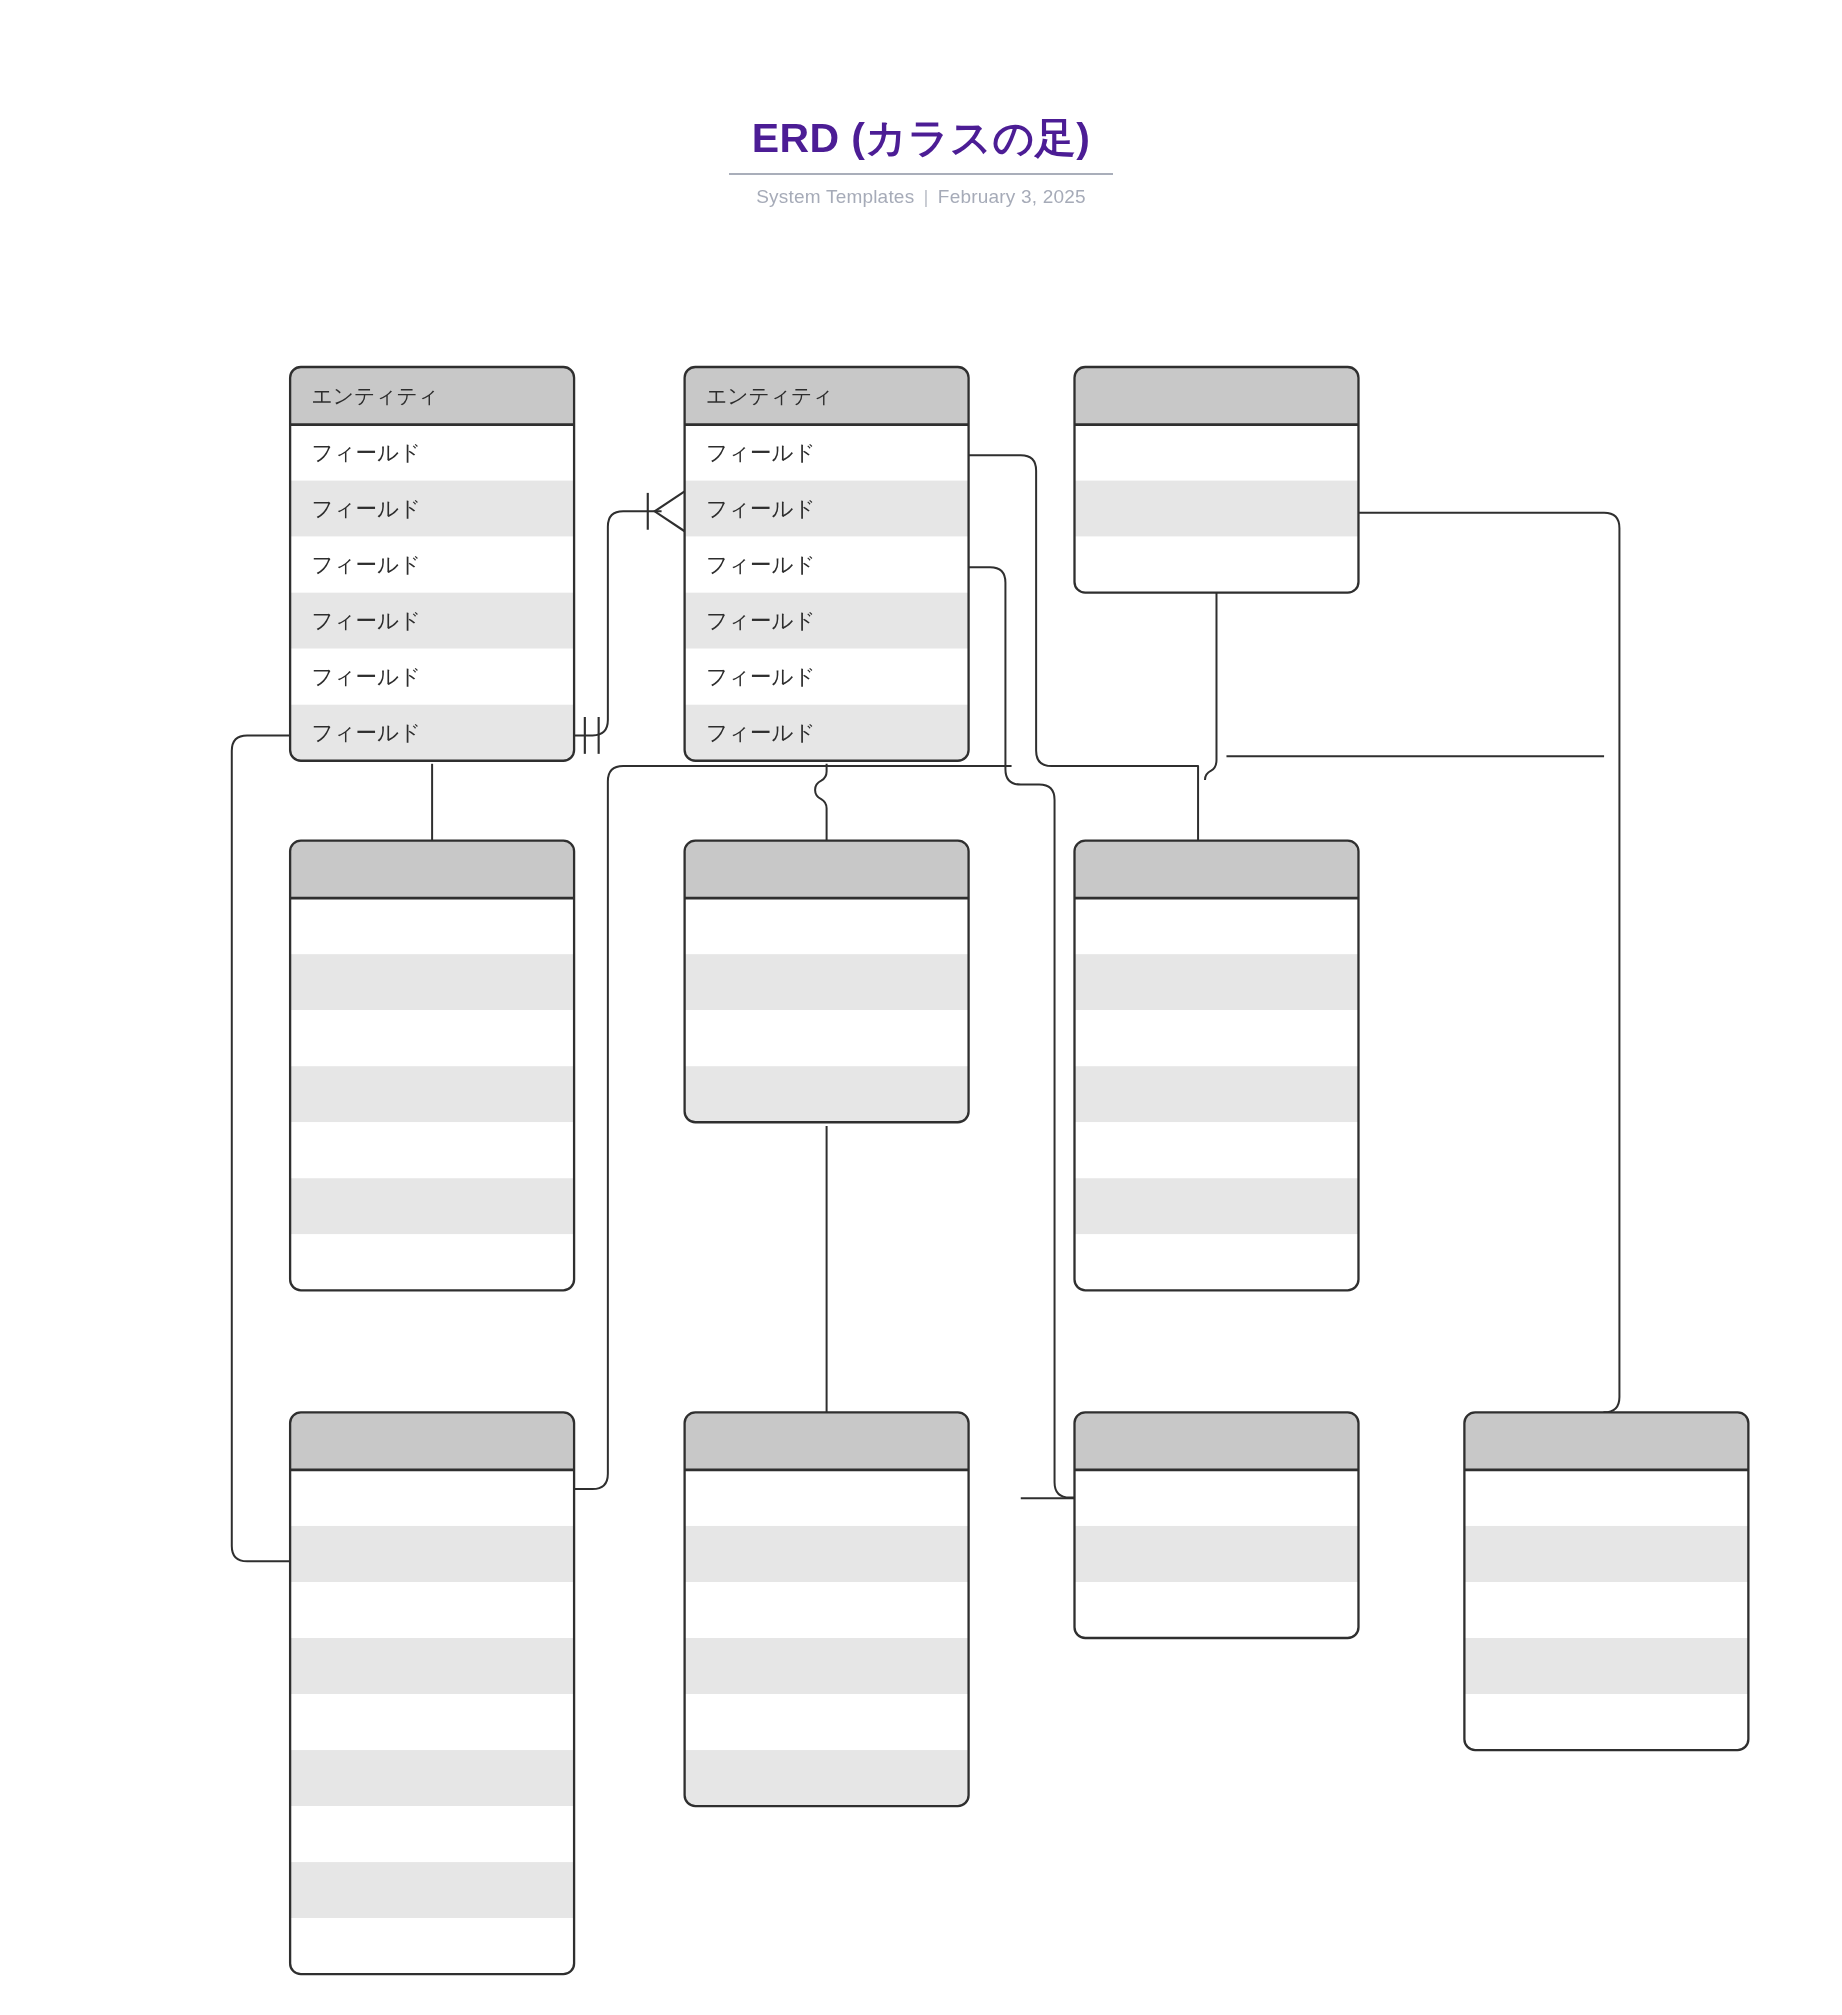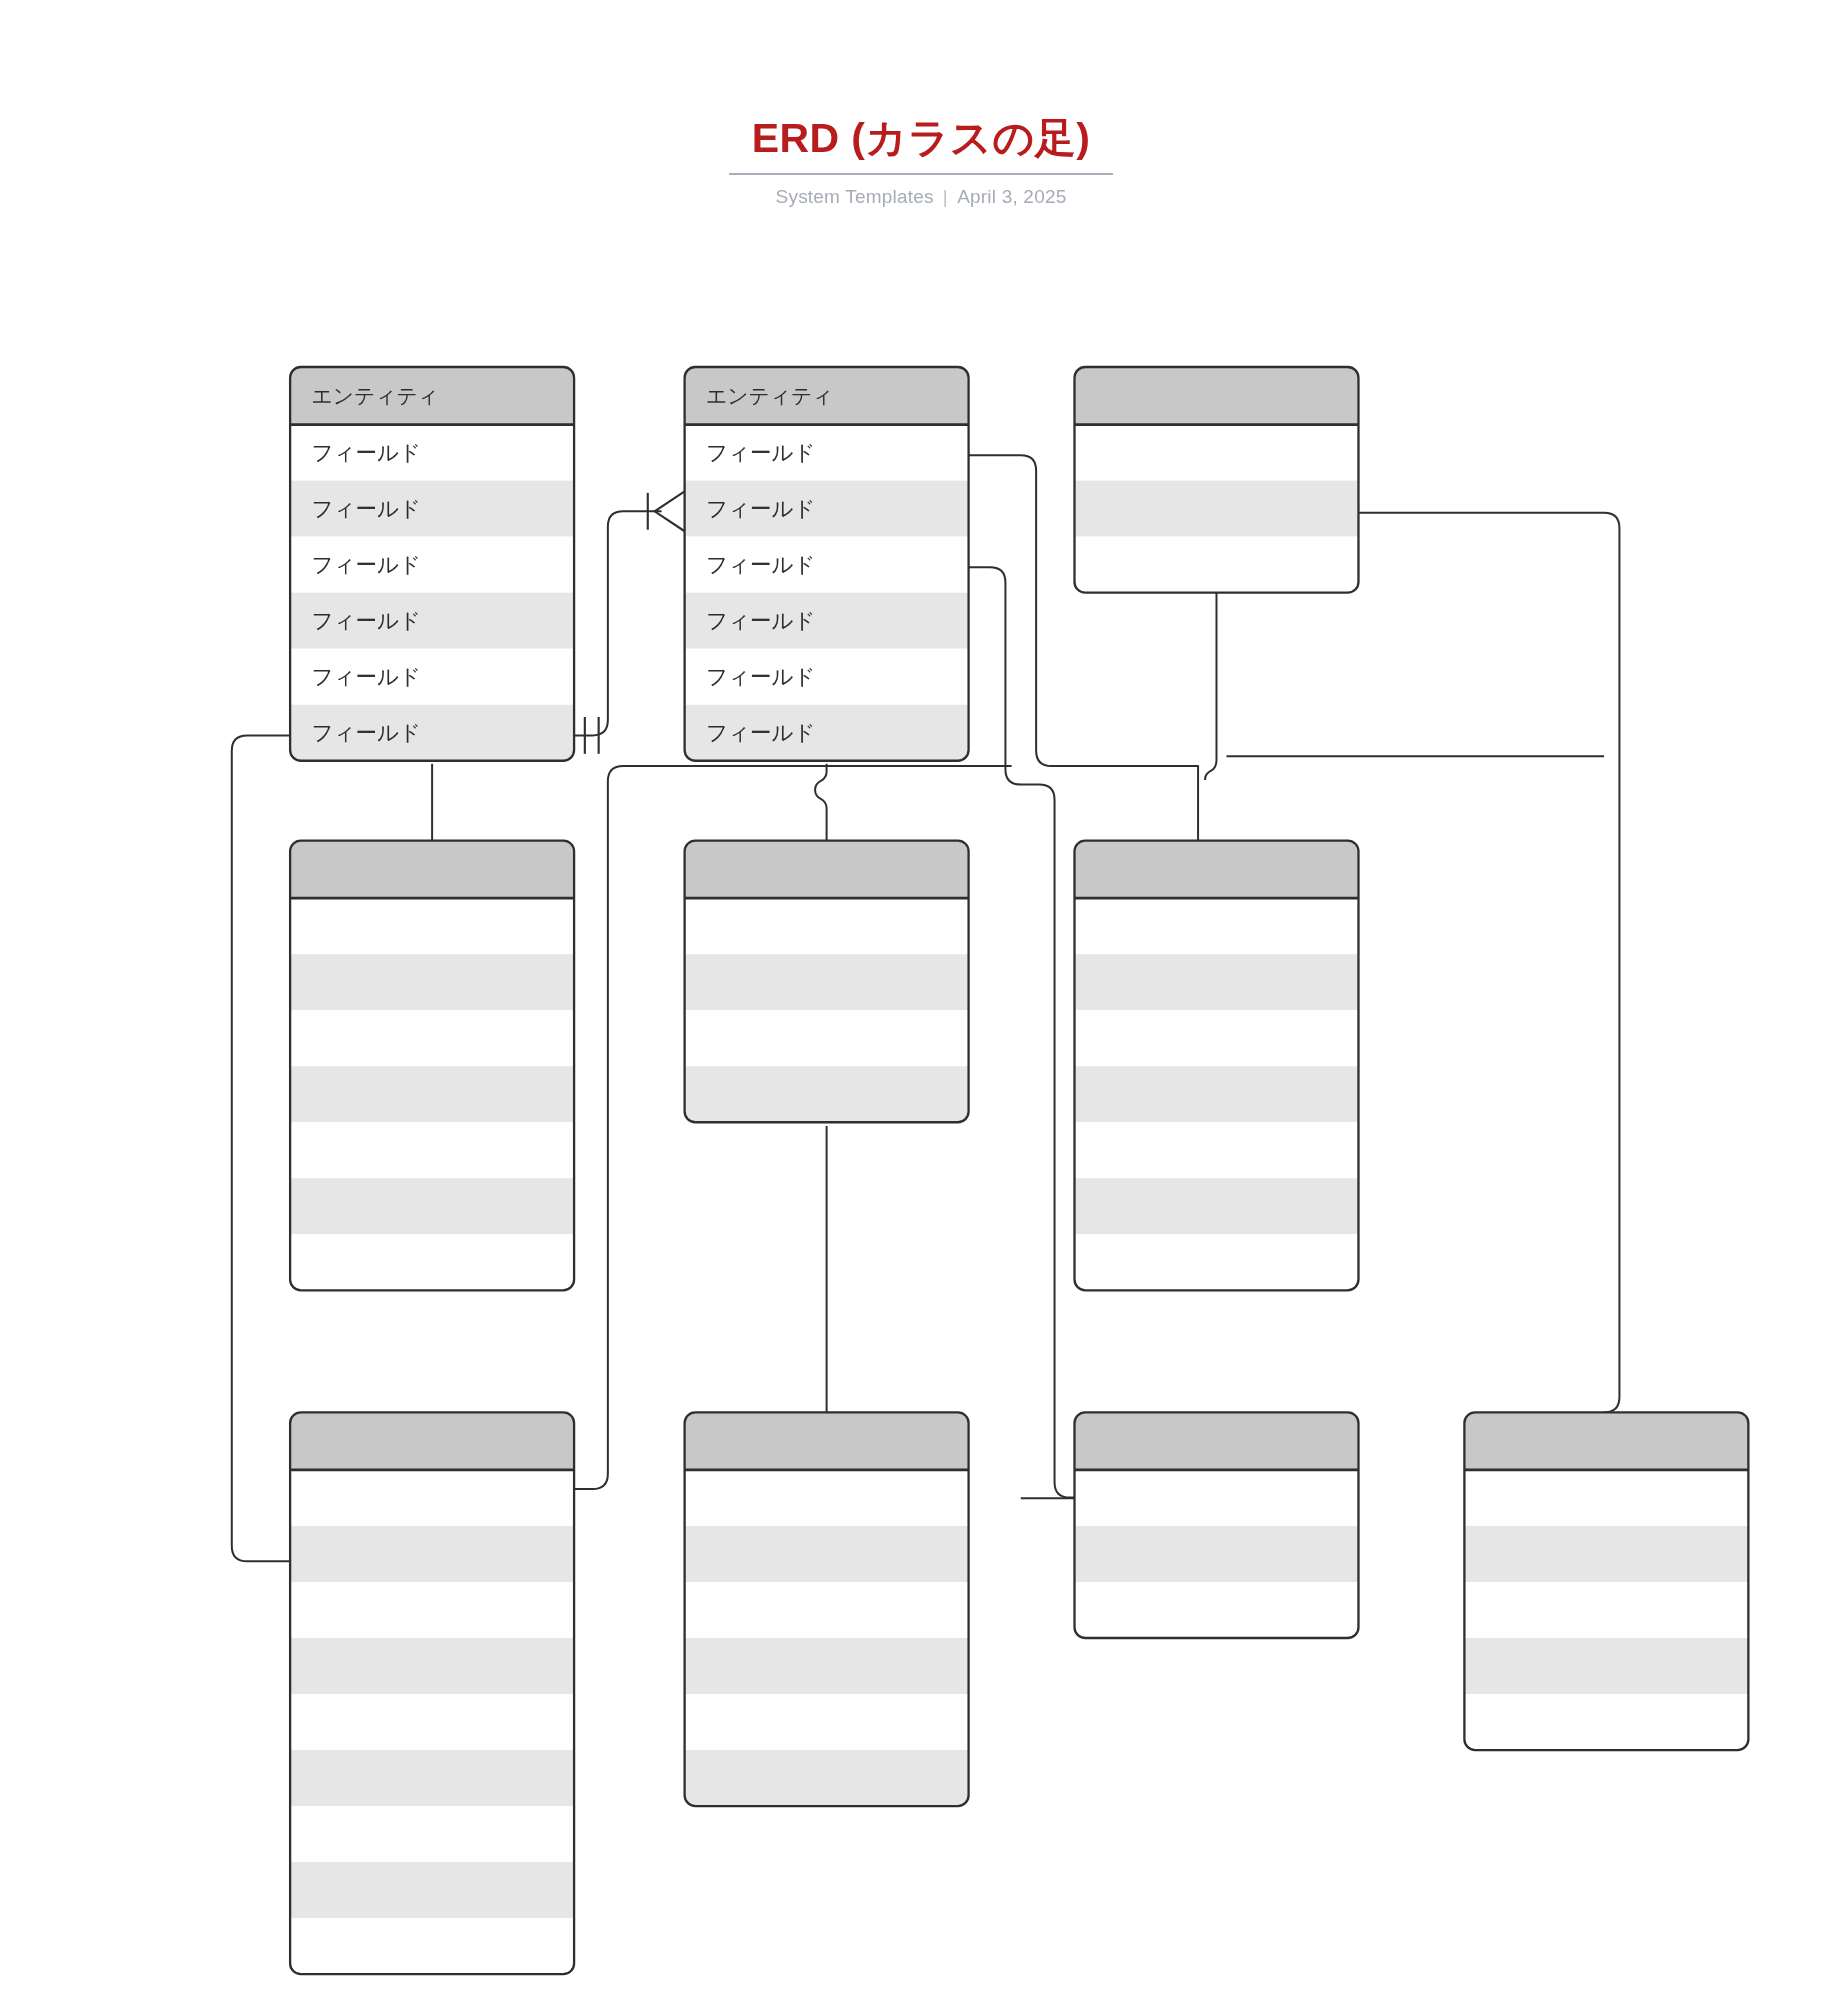--- a/index.html
+++ b/index.html
@@ -26,21 +26,21 @@
     position: absolute;
     top: 115px;
     left: 0;
     width: 1842px;
     text-align: center;
     user-select: none;
   }
   .doc-title {
     font-size: 41px;
     font-weight: bold;
-    color: #b91c1c;
+    color: #4c1d95;
     letter-spacing: 0.4px;
     line-height: 1.15;
     margin: 0;
     padding: 0 0 10.7px 0;
     display: inline-block;
     text-align: right;
   }
   .title-rule {
     width: 384px;
     height: 2.3px;
@@ -107,21 +107,21 @@
 </style>
 </head>
 <body>
 
 <div id="page">
 
   <div class="doc-header">
     <div class="doc-title">ERD (カラスの足)</div>
     <div class="title-rule"></div>
     <div class="doc-sub">
-      <span>System Templates</span><span class="sep">|</span><span>April 3, 2025</span>
+      <span>System Templates</span><span class="sep">|</span><span>February 3, 2025</span>
     </div>
   </div>
 
   <svg id="erd-canvas" viewBox="0 0 2400 2625" xmlns="http://www.w3.org/2000/svg">
 
     <g>
 
       <path class="link" d="M 748 958 L 772 958 Q 792 958 792 938 L 792 686 Q 792 666 812 666 L 862 666"></path>
 
       <line class="tick" x1="762" y1="934" x2="762" y2="982"></line>

